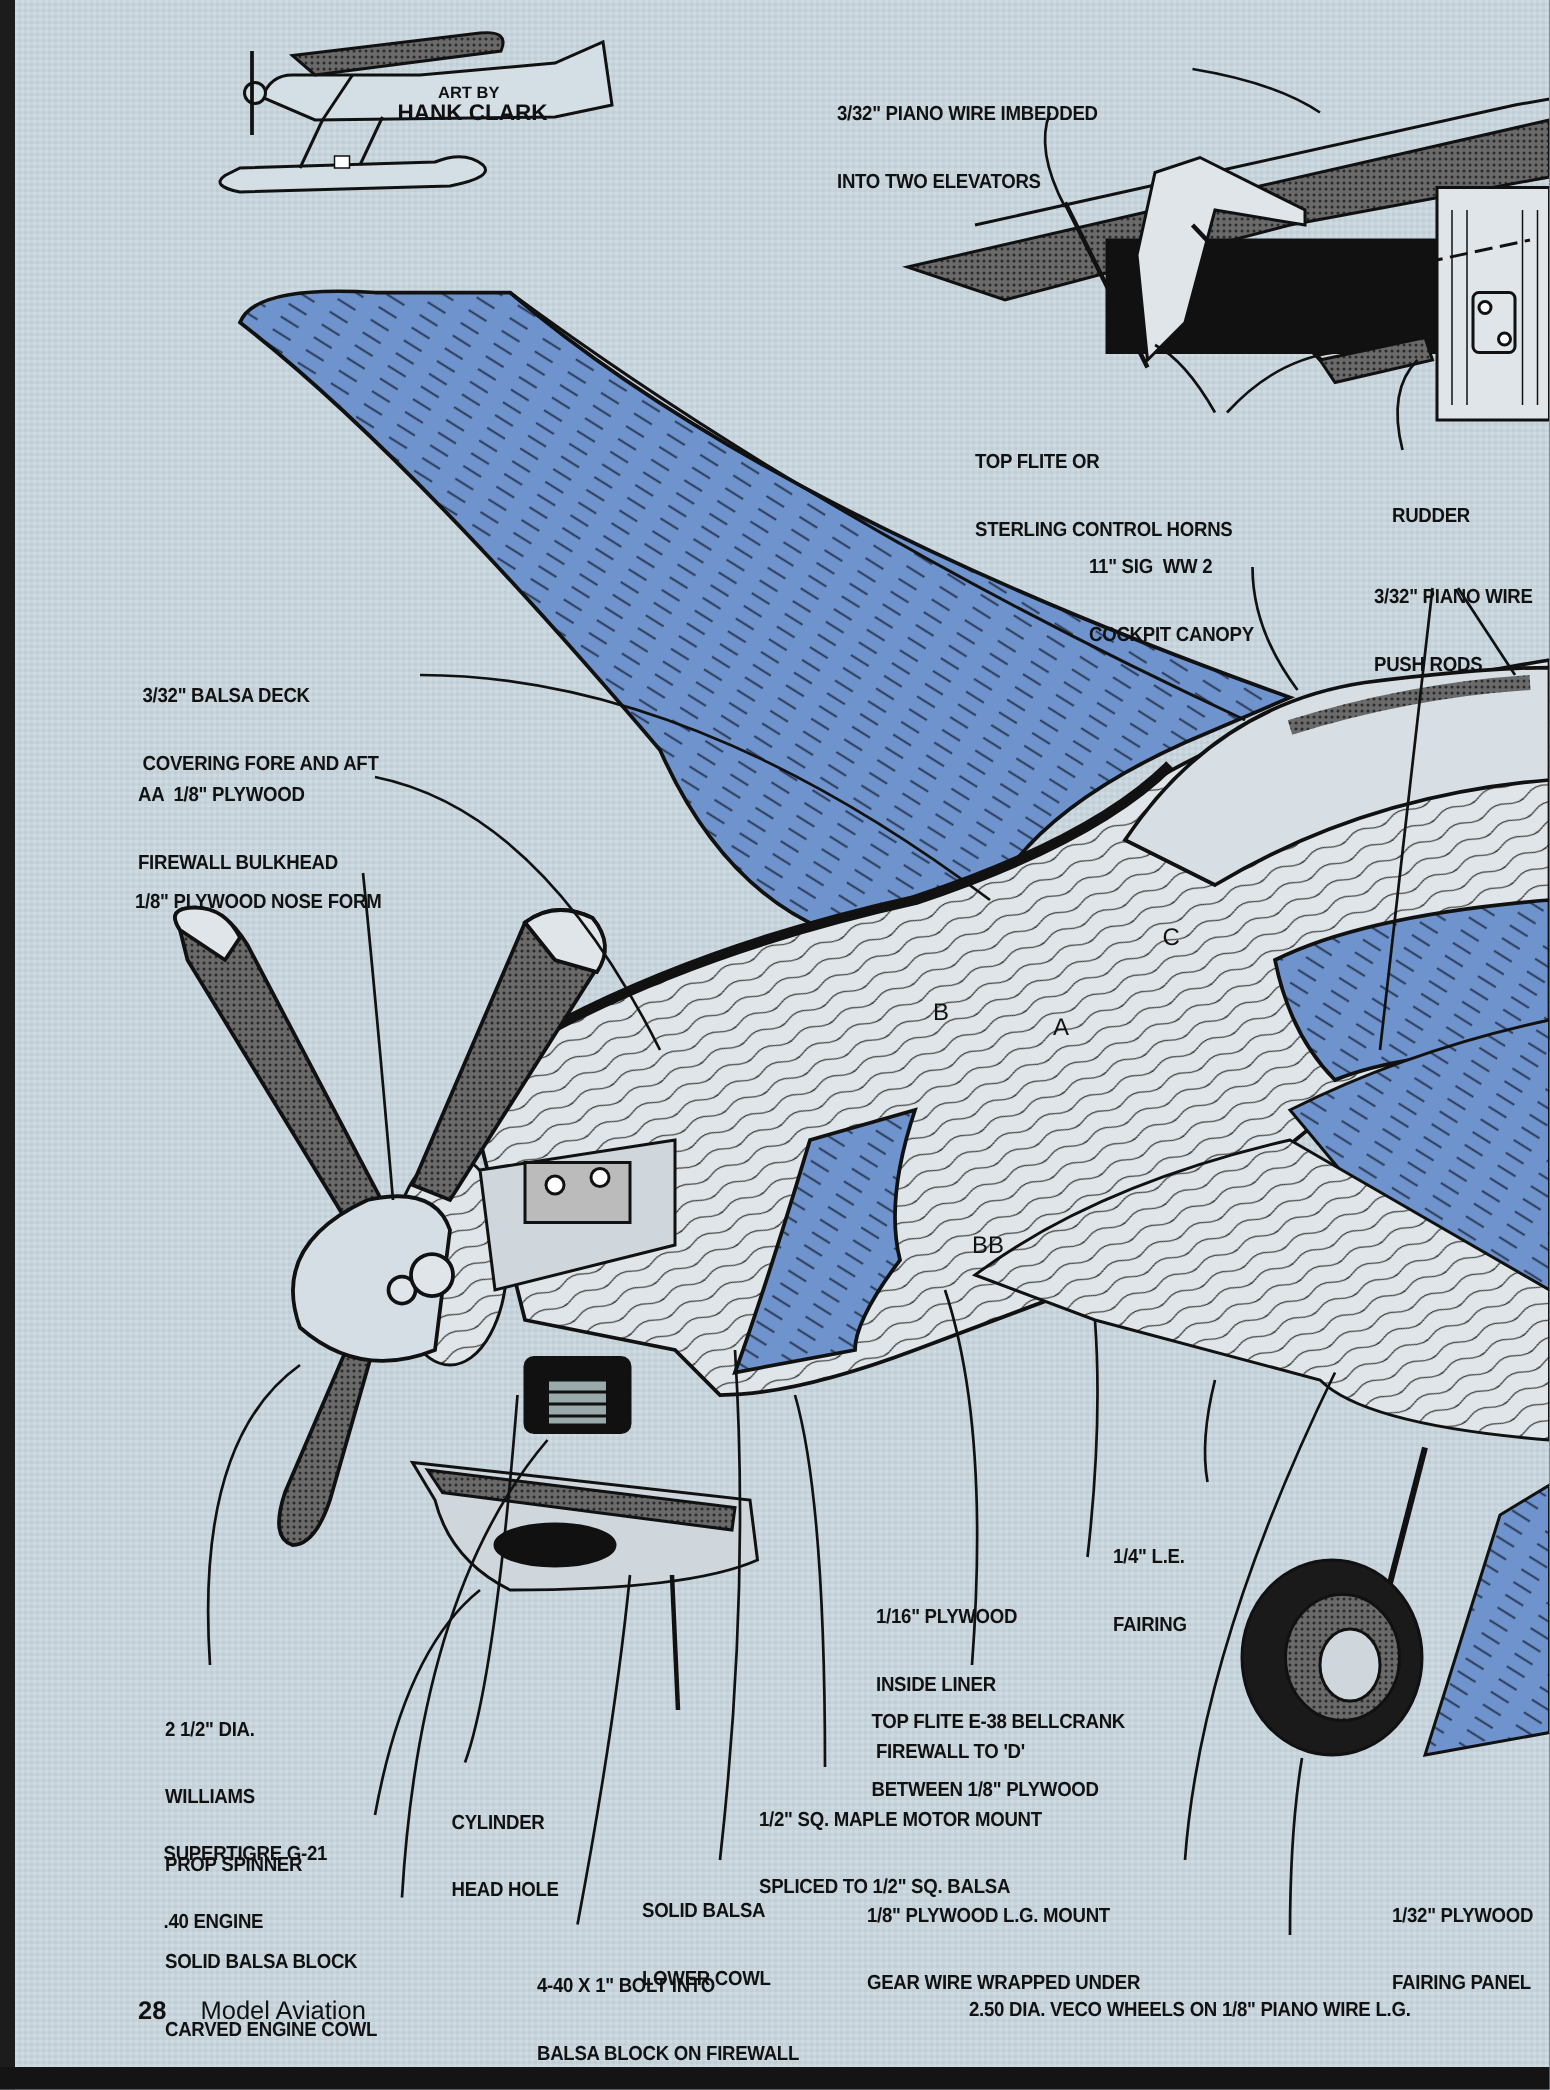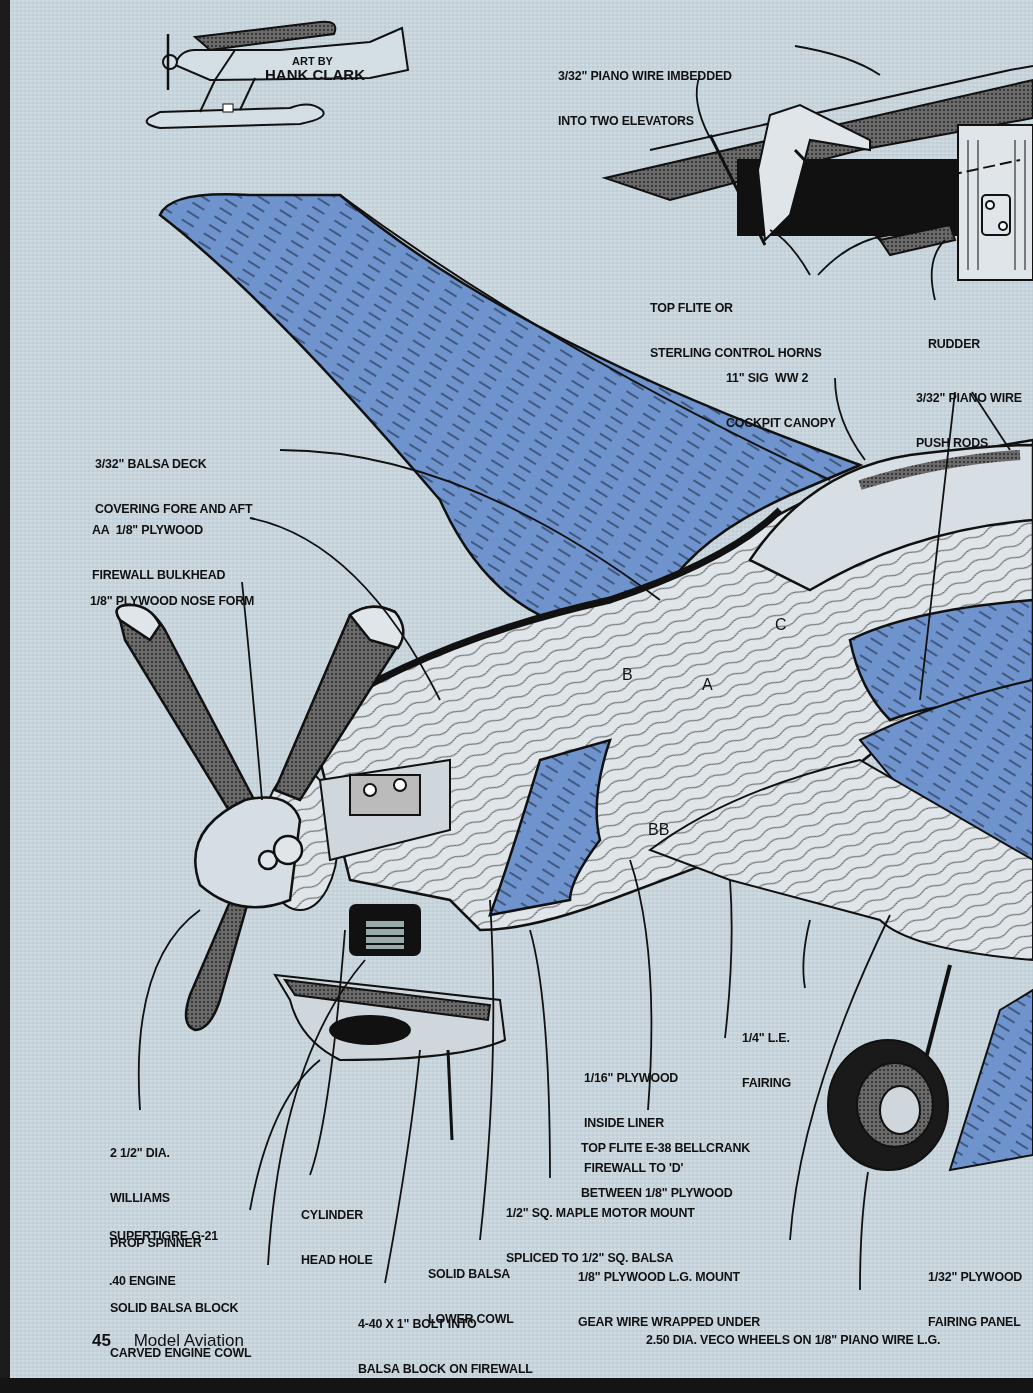--- a/index.html
+++ b/index.html
@@ -245,17 +245,17 @@
   </div>
   <div class="lbl" style="left:348px; top:1286px;">
     <span class="line">4-40 X 1" BOLT INTO</span>
     <span class="line">BALSA BLOCK ON FIREWALL</span>
   </div>
   <div class="lbl" style="left:636px; top:1302px;">
     <span class="line">2.50 DIA. VECO WHEELS ON 1/8" PIANO WIRE L.G.</span>
   </div>
 
   <div class="footer">
-    <span class="num">45</span>
+    <span class="num">28</span>
     <span>Model Aviation</span>
   </div>
 </div>
 <div class="bottom-bar"></div>
 
 </body></html>

